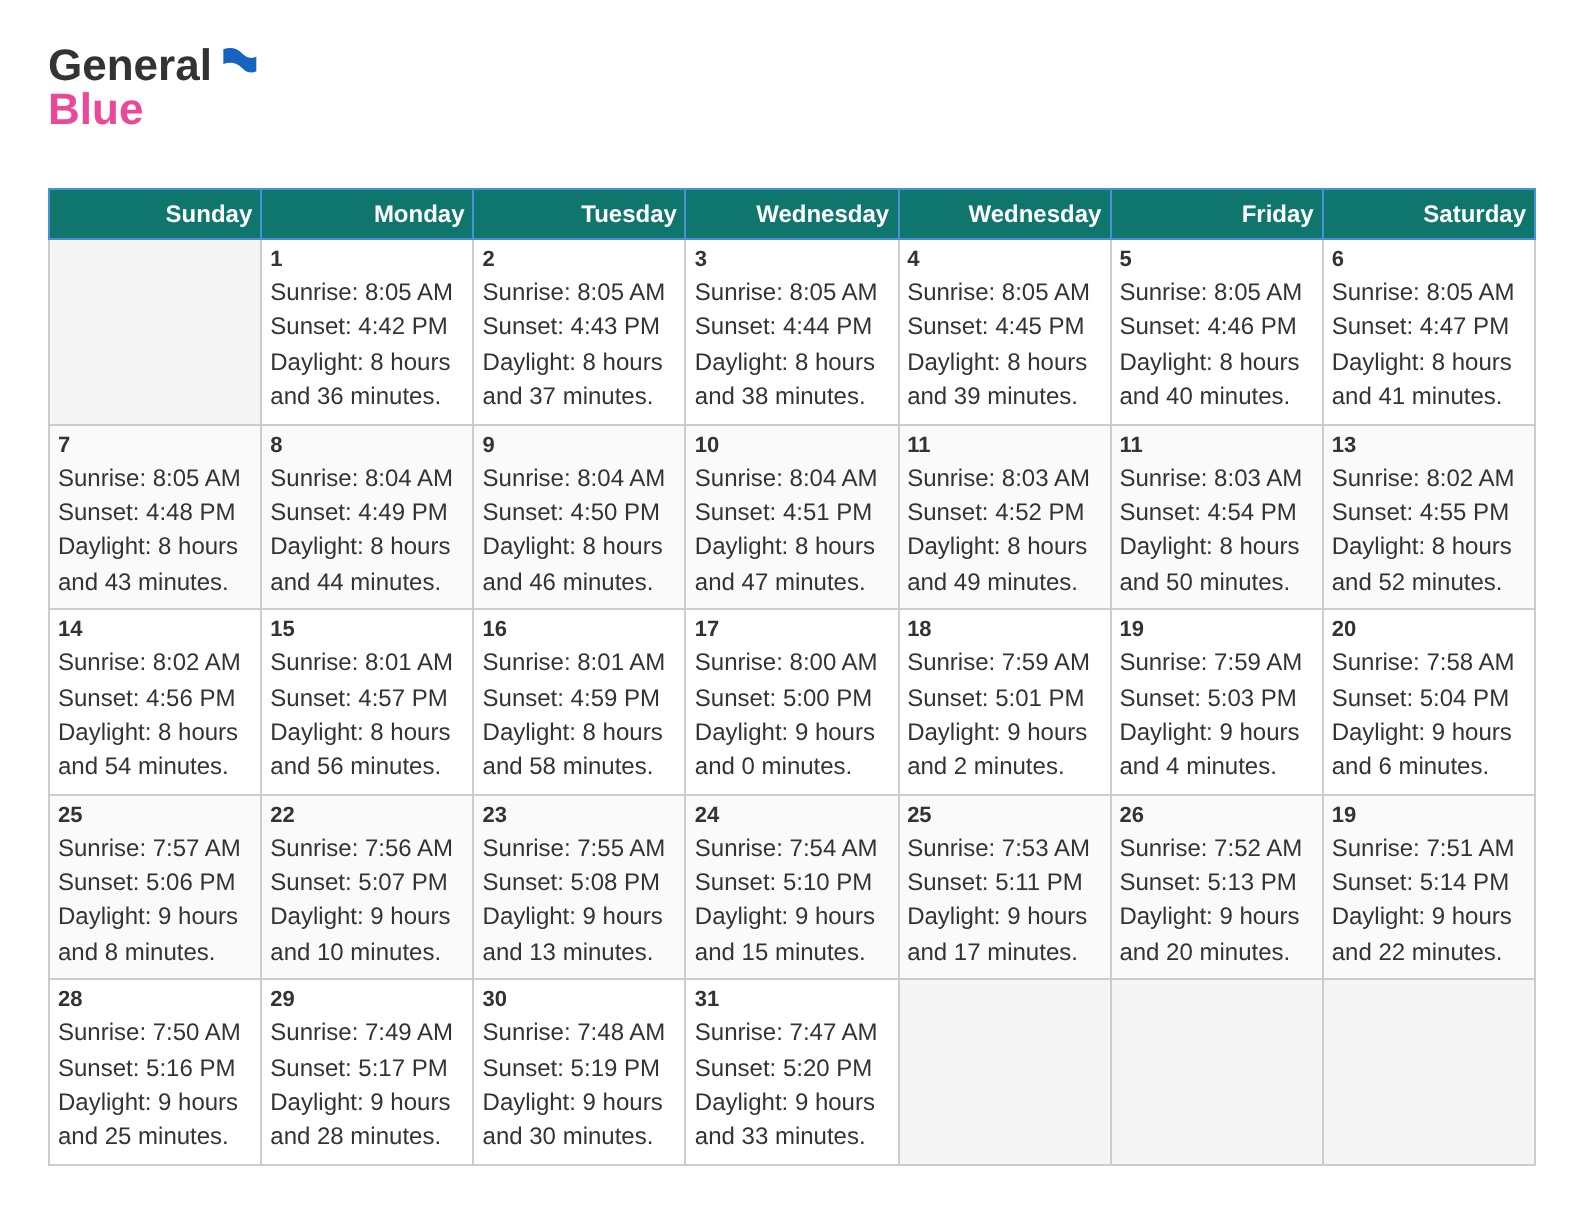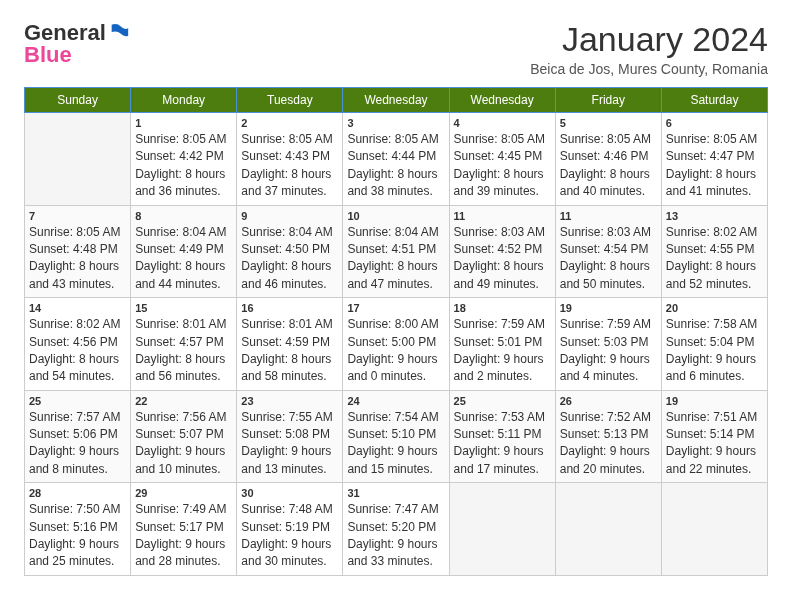--- a/index.html
+++ b/index.html
@@ -10,22 +10,22 @@
       height: 612px;
       overflow: hidden;
     }
     .page {
       width: 792px;
       padding: 20px 24px 16px 24px;
     }
     .header {
       display: flex;
       justify-content: space-between;
-      align-items: flex-start;
-      margin-bottom: 10px;
+      align-items: center;
+      margin-bottom: 26px;
     }
     .logo {
       display: flex;
       align-items: center;
     }
     .logo-general { color: #333; }
     .logo-blue { color: #1565c0; }
     .logo-icon {
       width: 22px;
       height: 22px;
@@ -43,26 +43,26 @@
       font-size: 14px;
       color: #555;
       margin-top: 2px;
     }
     table {
       width: 100%;
       border-collapse: collapse;
       table-layout: fixed;
     }
     th {
-      background-color: #4d7c0f;
+      background-color: #0f766e;
       color: #fff;
       font-size: 12px;
-      font-weight: normal;
+      font-weight: bold;
       padding: 5px 4px;
-      text-align: center;
+      text-align: right;
       border: 1px solid #4a90d9;
     }
     td {
       border: 1px solid #ccc;
       vertical-align: top;
       padding: 4px 4px;
       font-size: 10px;
       color: #333;
       background: #fff;
       height: 82px;
@@ -95,24 +95,20 @@
       <div>
         <div style="display:flex;align-items:center;">
           <span class="logo-general" style="font-size:22px;font-weight:bold;color:#333;">General</span>
 
           <svg class="logo-icon" viewBox="0 0 24 24" style="margin-left:2px;margin-top:-2px;">
             <path d="M4 4 L4 20 M4 4 Q10 2 14 6 Q18 10 22 8 L22 16 Q18 18 14 14 Q10 10 4 12" fill="#1565c0" stroke="none"></path>
           </svg>
         </div>
         <div class="logo-blue" style="font-size:22px;font-weight:bold;color:#ec4899;margin-top:-4px;">Blue</div>
       </div>
-    </div>
-    <div class="title-block">
-      <div class="month-title">January 2024</div>
-      <div class="location">Beica de Jos, Mures County, Romania</div>
     </div>
   </div>
 
   <table>
     <thead>
       <tr>
 
       <th>Sunday</th>
           <th>Monday</th>
           <th>Tuesday</th>

